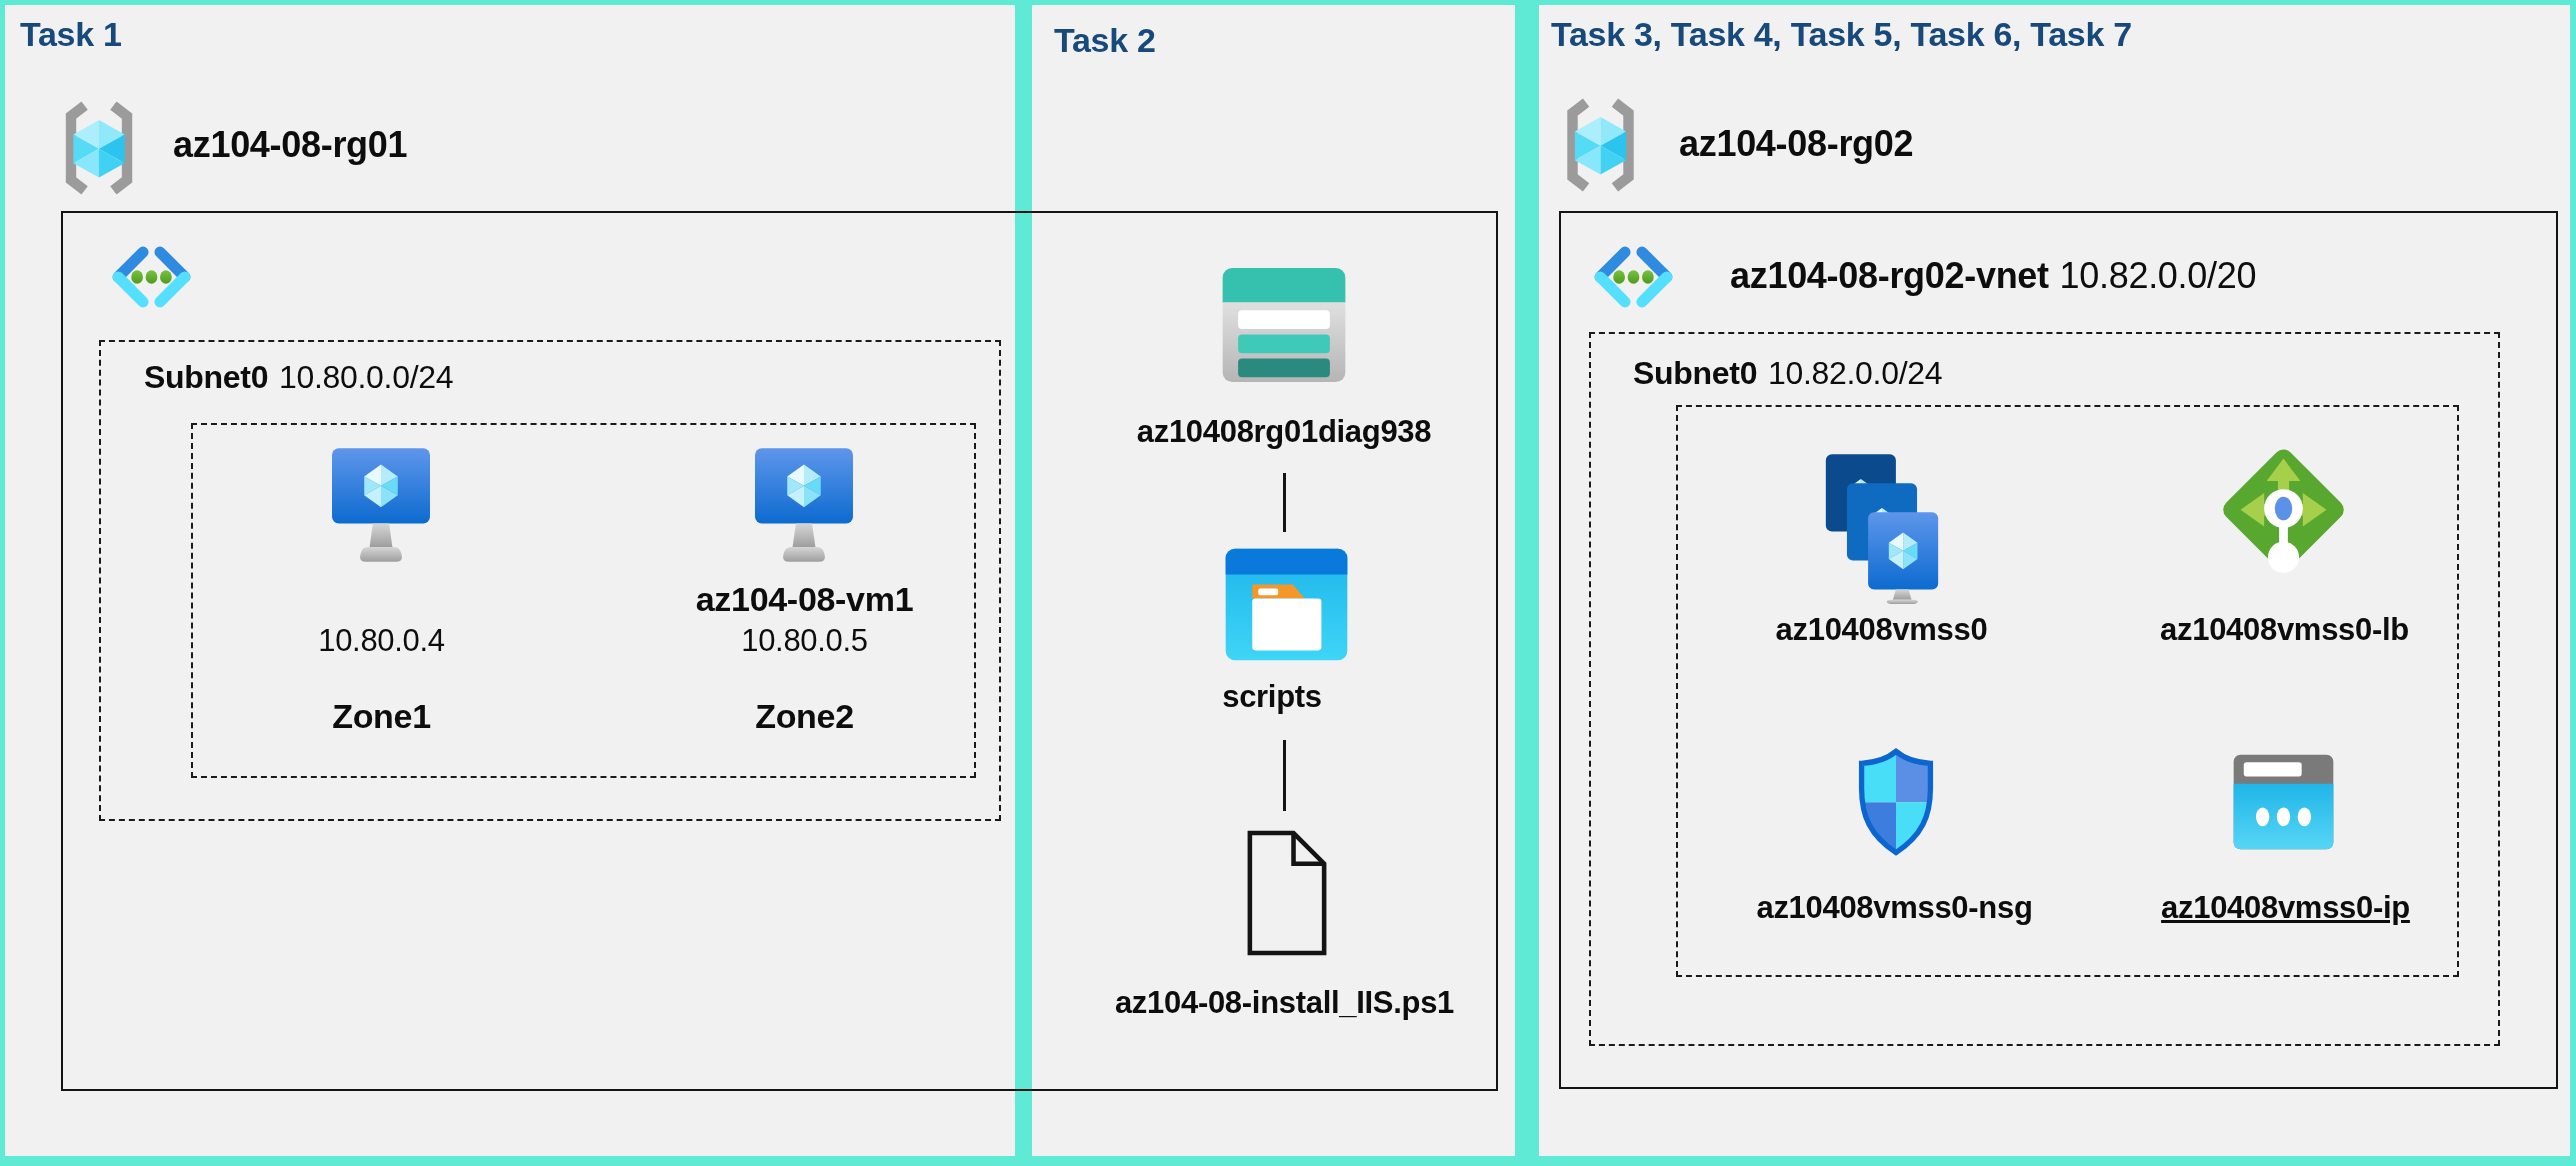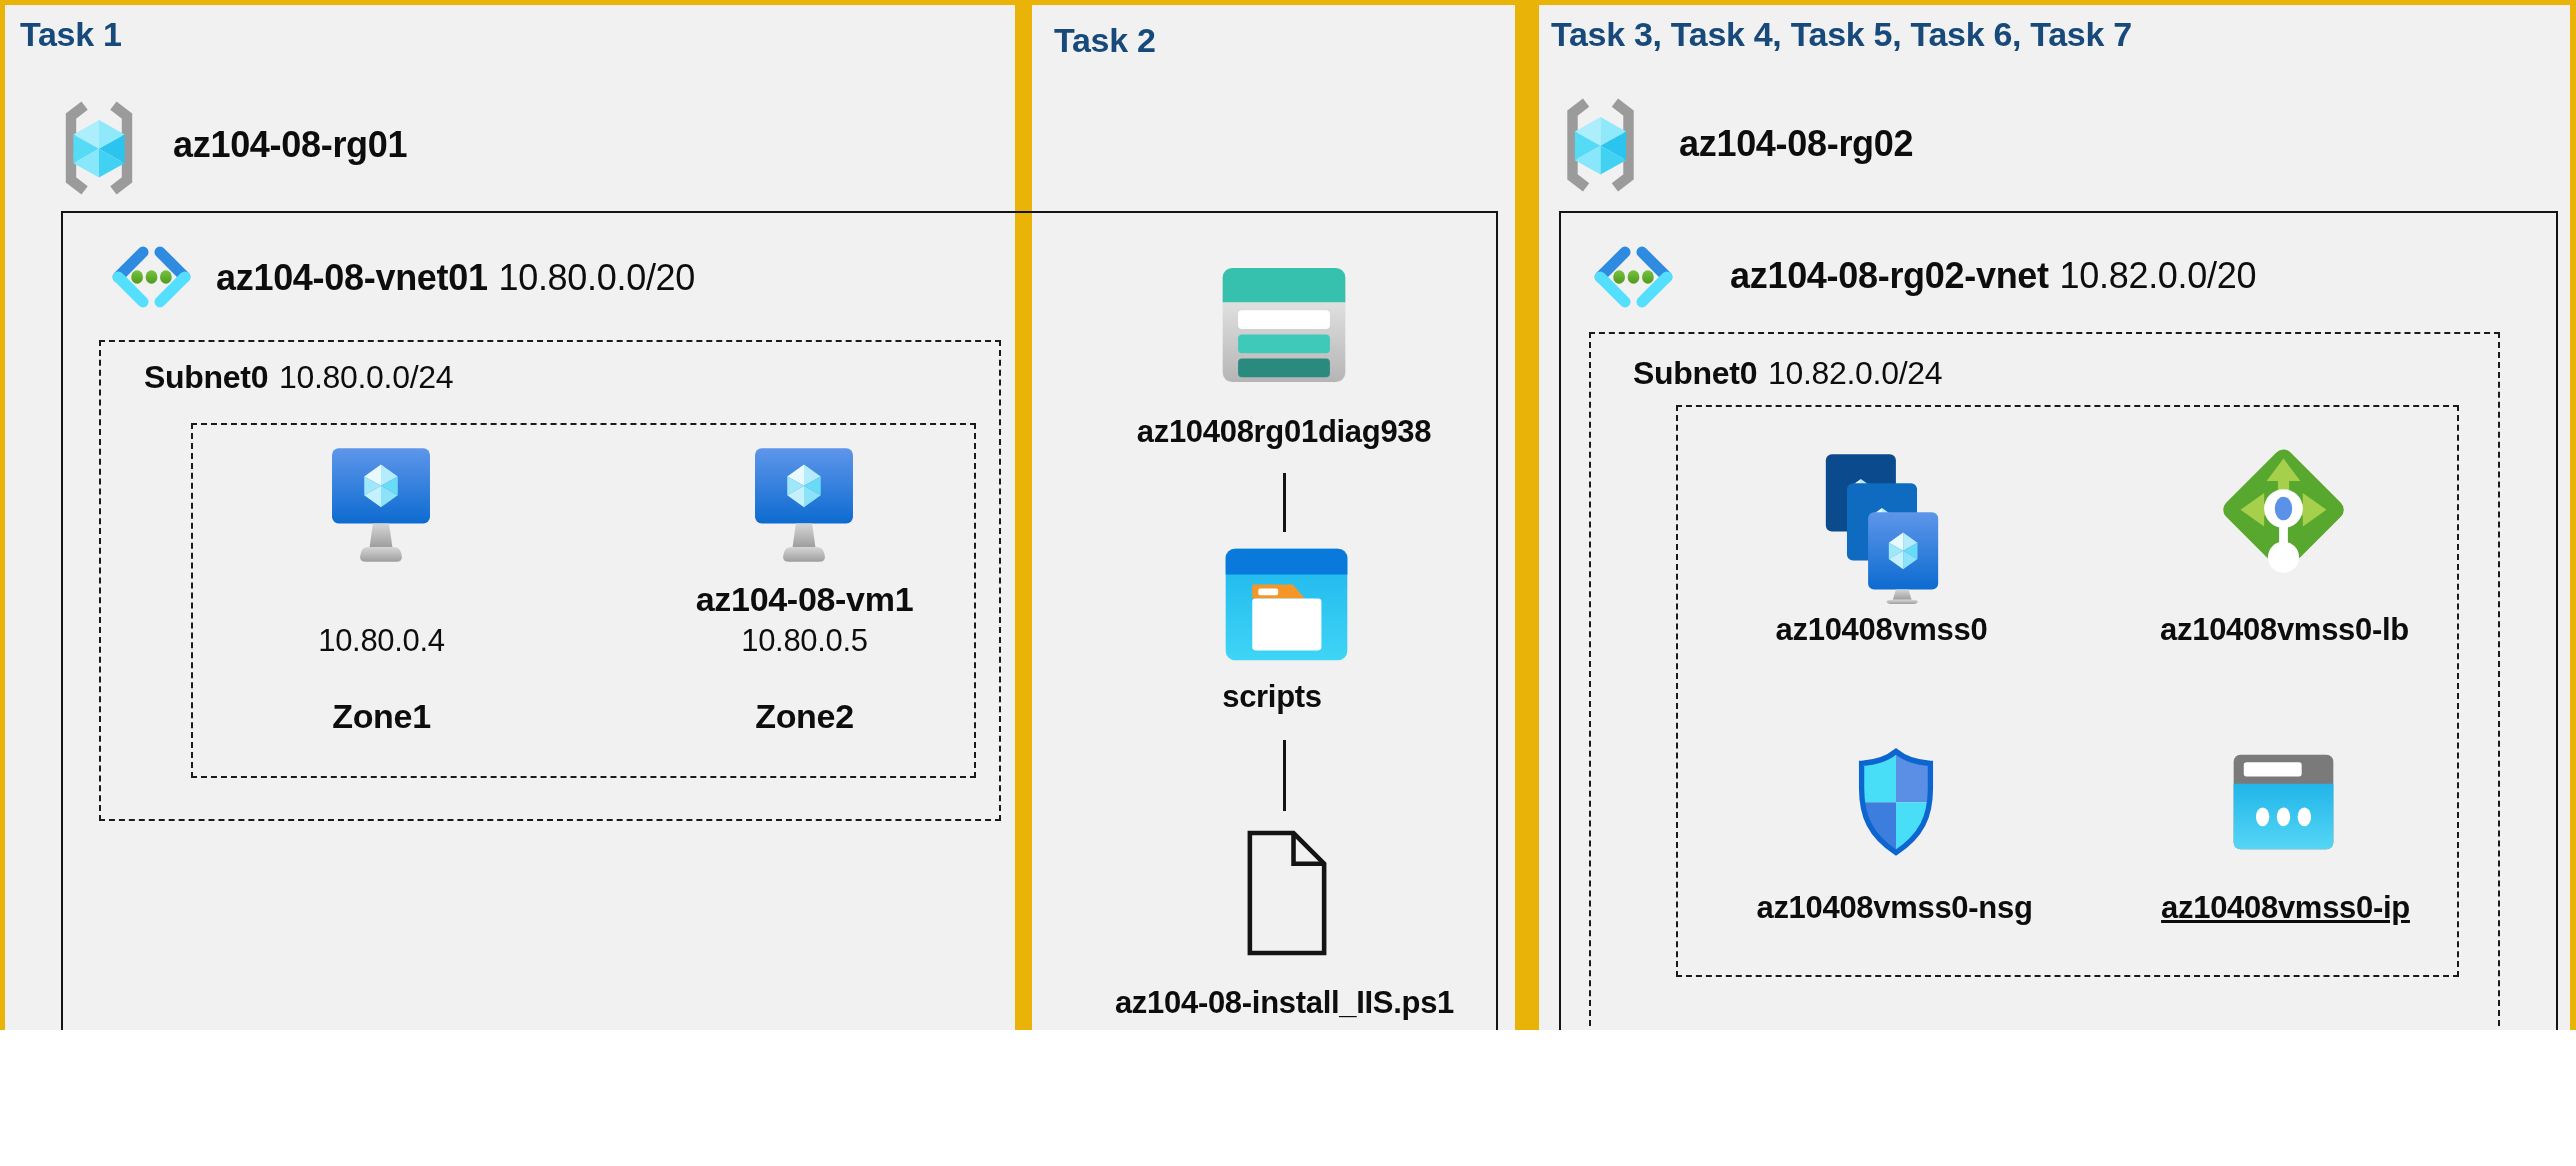--- a/index.html
+++ b/index.html
@@ -1,17 +1,17 @@
 <!DOCTYPE html>
 <html style="font-size:10.8px"><head>
 <meta charset="utf-8">
 <style>
   html,body{margin:0;padding:0;background:#ffffff;}
   .page{
-    position:relative; width:2576px; height:1030px; background:#eab308;
+    position:relative; width:2576px; height:1166px; background:#5eead4;
     font-family:"Liberation Sans", sans-serif; color:#0d0d0d; overflow:hidden;
   }
   .abs{position:absolute;}
   .panel{position:absolute; top:5.4px; height:1151px; background:#f1f1f2;}
   .task-header{
     position:absolute; font-size:34px; font-weight:bold; color:#17497a;
     line-height:40px; white-space:nowrap; letter-spacing:-0.3px;
   }
   .solid-box{position:absolute; border:2.7px solid #141414;}
   .dashed-box{position:absolute; border:2px dashed #1a1a1a;}
@@ -84,23 +84,20 @@
       </defs>
       <line x1="14" y1="55" x2="52" y2="17" stroke="#2e8be0" stroke-width="17" stroke-linecap="round"></line>
       <line x1="14" y1="55" x2="52" y2="93" stroke="#55dfff" stroke-width="17" stroke-linecap="round"></line>
       <line x1="116" y1="55" x2="78" y2="17" stroke="#2e8be0" stroke-width="17" stroke-linecap="round"></line>
       <line x1="116" y1="55" x2="78" y2="93" stroke="#55dfff" stroke-width="17" stroke-linecap="round"></line>
       <ellipse cx="43" cy="55" rx="9" ry="10.5" fill="url(#gvn1)"></ellipse>
       <ellipse cx="65" cy="55" rx="9" ry="10.5" fill="url(#gvn1)"></ellipse>
       <ellipse cx="87" cy="55" rx="9" ry="10.5" fill="url(#gvn1)"></ellipse>
     </svg>
   </div>
-  <div class="abs lbl lbl-vnet" style="left:216px; top:258px;">
-    <span class="bold">az104-08-vnet01</span><span class="reg cidr">10.80.0.0/20</span>
-  </div>
 
   <div class="abs" style="left:1591px; top:236px; width:85px; height:82px;">
     <svg viewBox="0 0 130 110" width="85" height="82">
       <line x1="14" y1="55" x2="52" y2="17" stroke="#2e8be0" stroke-width="17" stroke-linecap="round"></line>
       <line x1="14" y1="55" x2="52" y2="93" stroke="#55dfff" stroke-width="17" stroke-linecap="round"></line>
       <line x1="116" y1="55" x2="78" y2="17" stroke="#2e8be0" stroke-width="17" stroke-linecap="round"></line>
       <line x1="116" y1="55" x2="78" y2="93" stroke="#55dfff" stroke-width="17" stroke-linecap="round"></line>
       <ellipse cx="43" cy="55" rx="9" ry="10.5" fill="url(#gvn1)"></ellipse>
       <ellipse cx="65" cy="55" rx="9" ry="10.5" fill="url(#gvn1)"></ellipse>
       <ellipse cx="87" cy="55" rx="9" ry="10.5" fill="url(#gvn1)"></ellipse>

